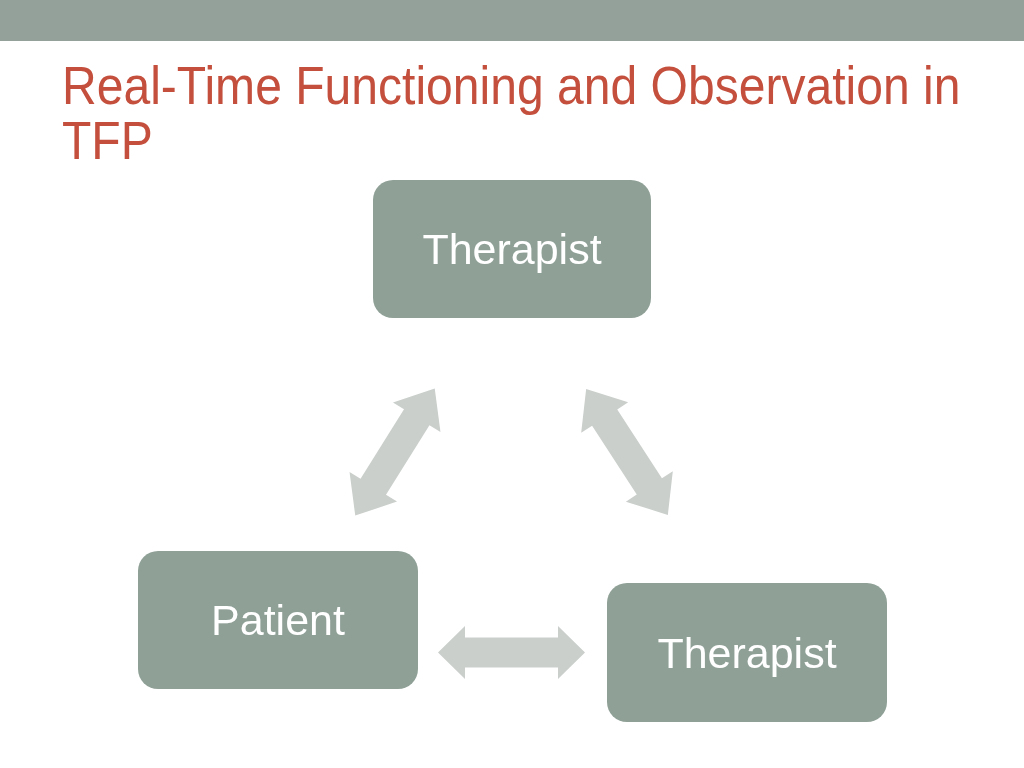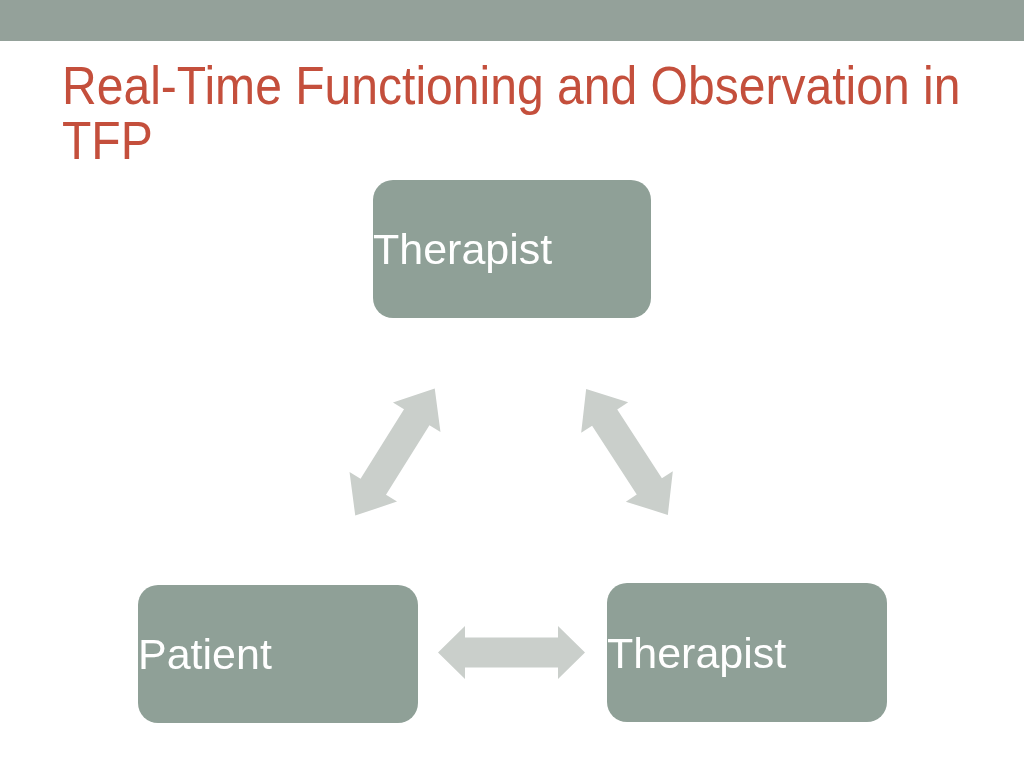--- a/index.html
+++ b/index.html
@@ -45,35 +45,35 @@
   .node {
     position: absolute;
     background: var(--node-fill-color, #8fa097);
     border-radius: 20px;
     color: var(--node-text-color, #ffffff);
     font-size: 43px;
     font-weight: 400;
     display: flex;
     flex-direction: row;
     align-items: center;
-    justify-content: space-between;
+    justify-content: center;
     text-align: center;
   }
   .node span { display: block; }
 
   .node-observer {
     left: 373px;
     top: 180px;
     width: 278px;
     height: 138px;
     line-height: 47px;
   }
   .node-patient {
     left: 138px;
-    top: 585px;
+    top: 551px;
     width: 280px;
     height: 138px;
     line-height: 47px;
   }
   .node-participant {
     left: 607px;
     top: 583px;
     width: 280px;
     height: 139px;
     line-height: 62px;

